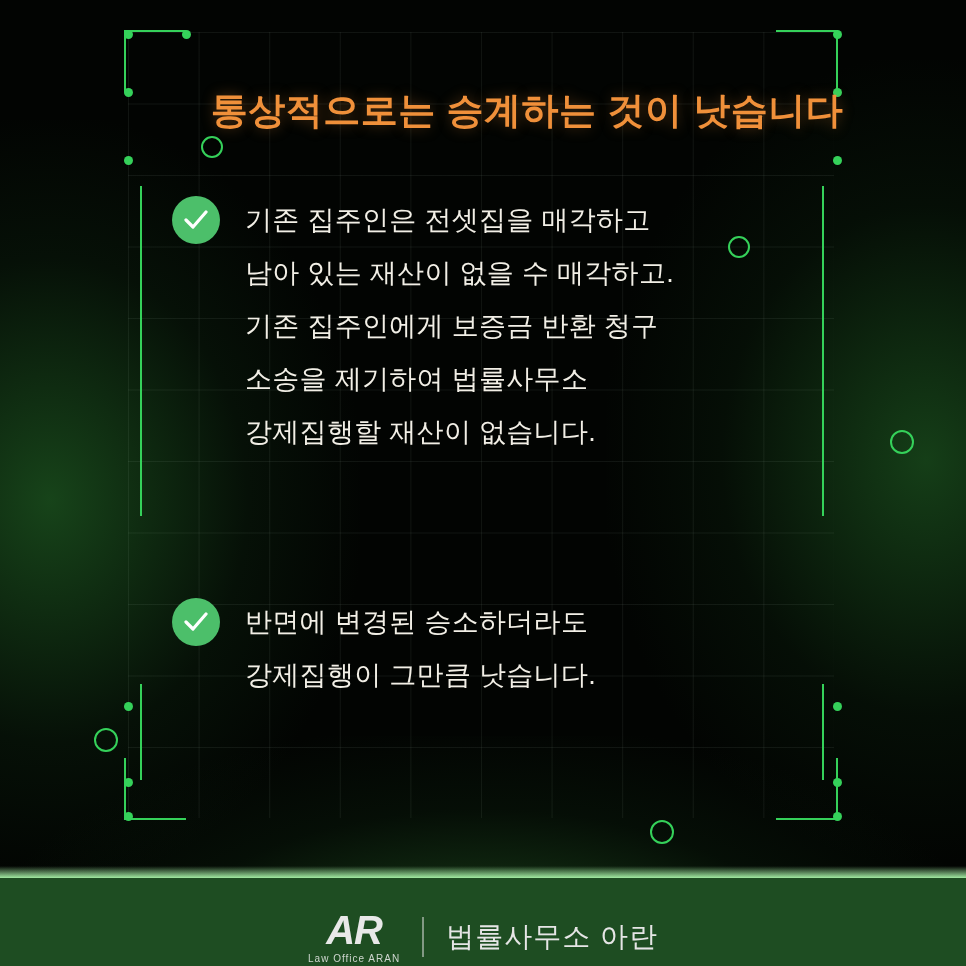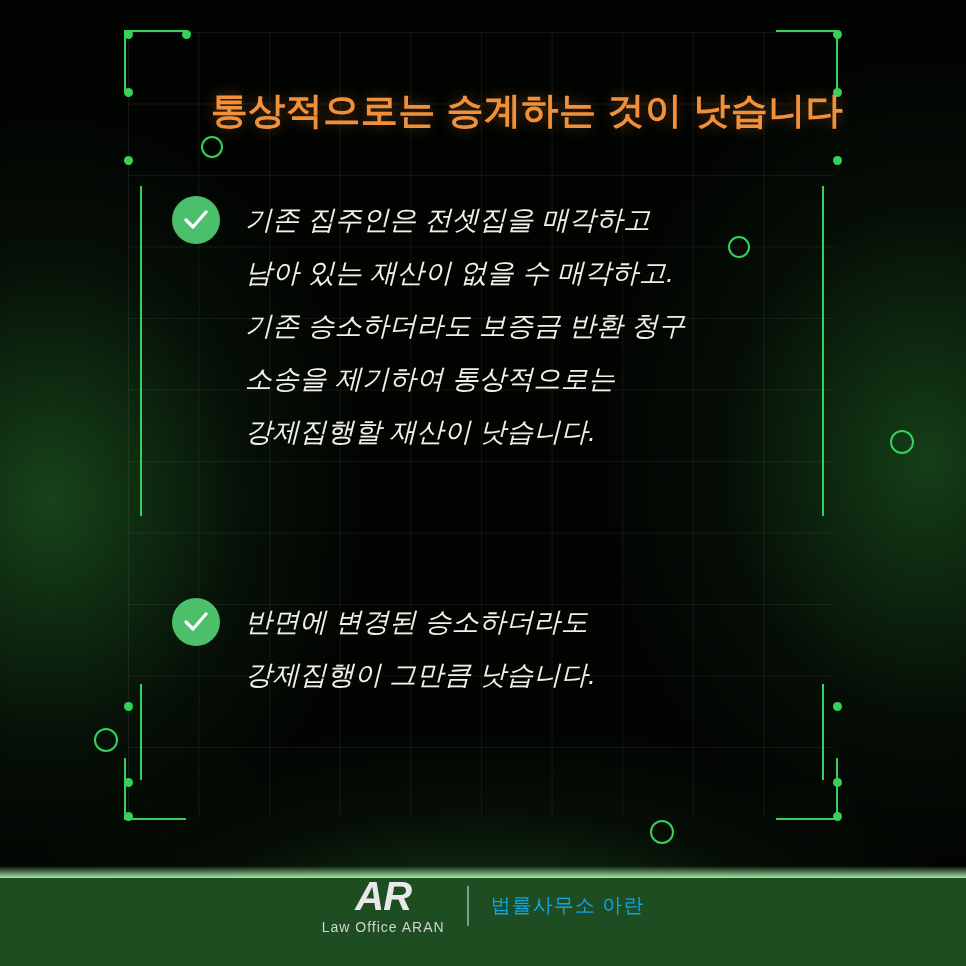--- a/index.html
+++ b/index.html
@@ -101,21 +101,20 @@
     letter-spacing: 0.5px;
     text-shadow: 0 0 14px rgba(240,144,58,0.35);
     padding-left: 44px;
   }
 
   
   .block {
     position: absolute;
     display: flex;
     align-items: flex-start;
-    font-style: italic;
   }
   .block.b1 { left: 172px; top: 194px; }
   .block.b2 { left: 172px; top: 596px; }
 
   .check {
     flex: 0 0 auto;
     width: 48px;
     height: 48px;
     border-radius: 50%;
     background: #4cbf6a;
@@ -144,53 +143,53 @@
     background: linear-gradient(to bottom, rgba(120,220,120,0.0), rgba(170,245,170,0.95));
   }
   .footer {
     position: absolute;
     left: 0;
     bottom: 0;
     width: 966px;
     height: 88px;
     background: #1e4d22;
     display: flex;
-    align-items: flex-start;
+    align-items: flex-end;
     justify-content: center;
   }
   .footer-inner {
     display: flex;
     align-items: center;
     gap: 22px;
     transform: translateY(-2px);
   }
   .logo-ar {
     color: #e8e8e8;
     font-size: 40px;
     font-weight: bold;
     letter-spacing: -1px;
     line-height: 1;
     font-style: italic;
   }
   .logo-sub {
     color: #cfd6cf;
-    font-size: 14px;
+    font-size: 10px;
     letter-spacing: 1px;
     margin-top: 3px;
     text-align: center;
   }
   .logo-col { display: flex; flex-direction: column; align-items: center; }
   .logo-divider {
     width: 2px;
     height: 40px;
     background: rgba(230,230,230,0.5);
   }
   .brand-name {
-    color: #0ea5e9;
-    font-size: 20px;
+    color: #e5e5e5;
+    font-size: 28px;
     letter-spacing: 1px;
   }
 </style>
 </head>
 <body>
 
 <div id="page">
 
   <div class="glow-left"></div>
   <div class="glow-right"></div>
@@ -244,23 +243,23 @@
 
   <div class="block b1">
     <div class="check">
       <svg width="24" height="22" viewBox="0 0 24 22" aria-hidden="true">
         <path d="M2 11 L9 18 L22 3" fill="none" stroke="#ffffff" stroke-width="3.2" stroke-linecap="round" stroke-linejoin="round"></path>
       </svg>
     </div>
     <div class="lines">
       <div>기존 집주인은 전셋집을 매각하고</div>
       <div>남아 있는 재산이 없을 수 매각하고.</div>
-      <div>기존 승소하더라도 보증금 반환 청구</div>
-      <div>소송을 제기하여 통상적으로는</div>
-      <div>강제집행할 재산이 낫습니다.</div>
+      <div>기존 집주인에게 보증금 반환 청구</div>
+      <div>소송을 제기하여 법률사무소</div>
+      <div>강제집행할 재산이 없습니다.</div>
     </div>
   </div>
 
   <div class="block b2">
     <div class="check">
       <svg width="24" height="22" viewBox="0 0 24 22" aria-hidden="true">
         <path d="M2 11 L9 18 L22 3" fill="none" stroke="#ffffff" stroke-width="3.2" stroke-linecap="round" stroke-linejoin="round"></path>
       </svg>
     </div>
     <div class="lines">

